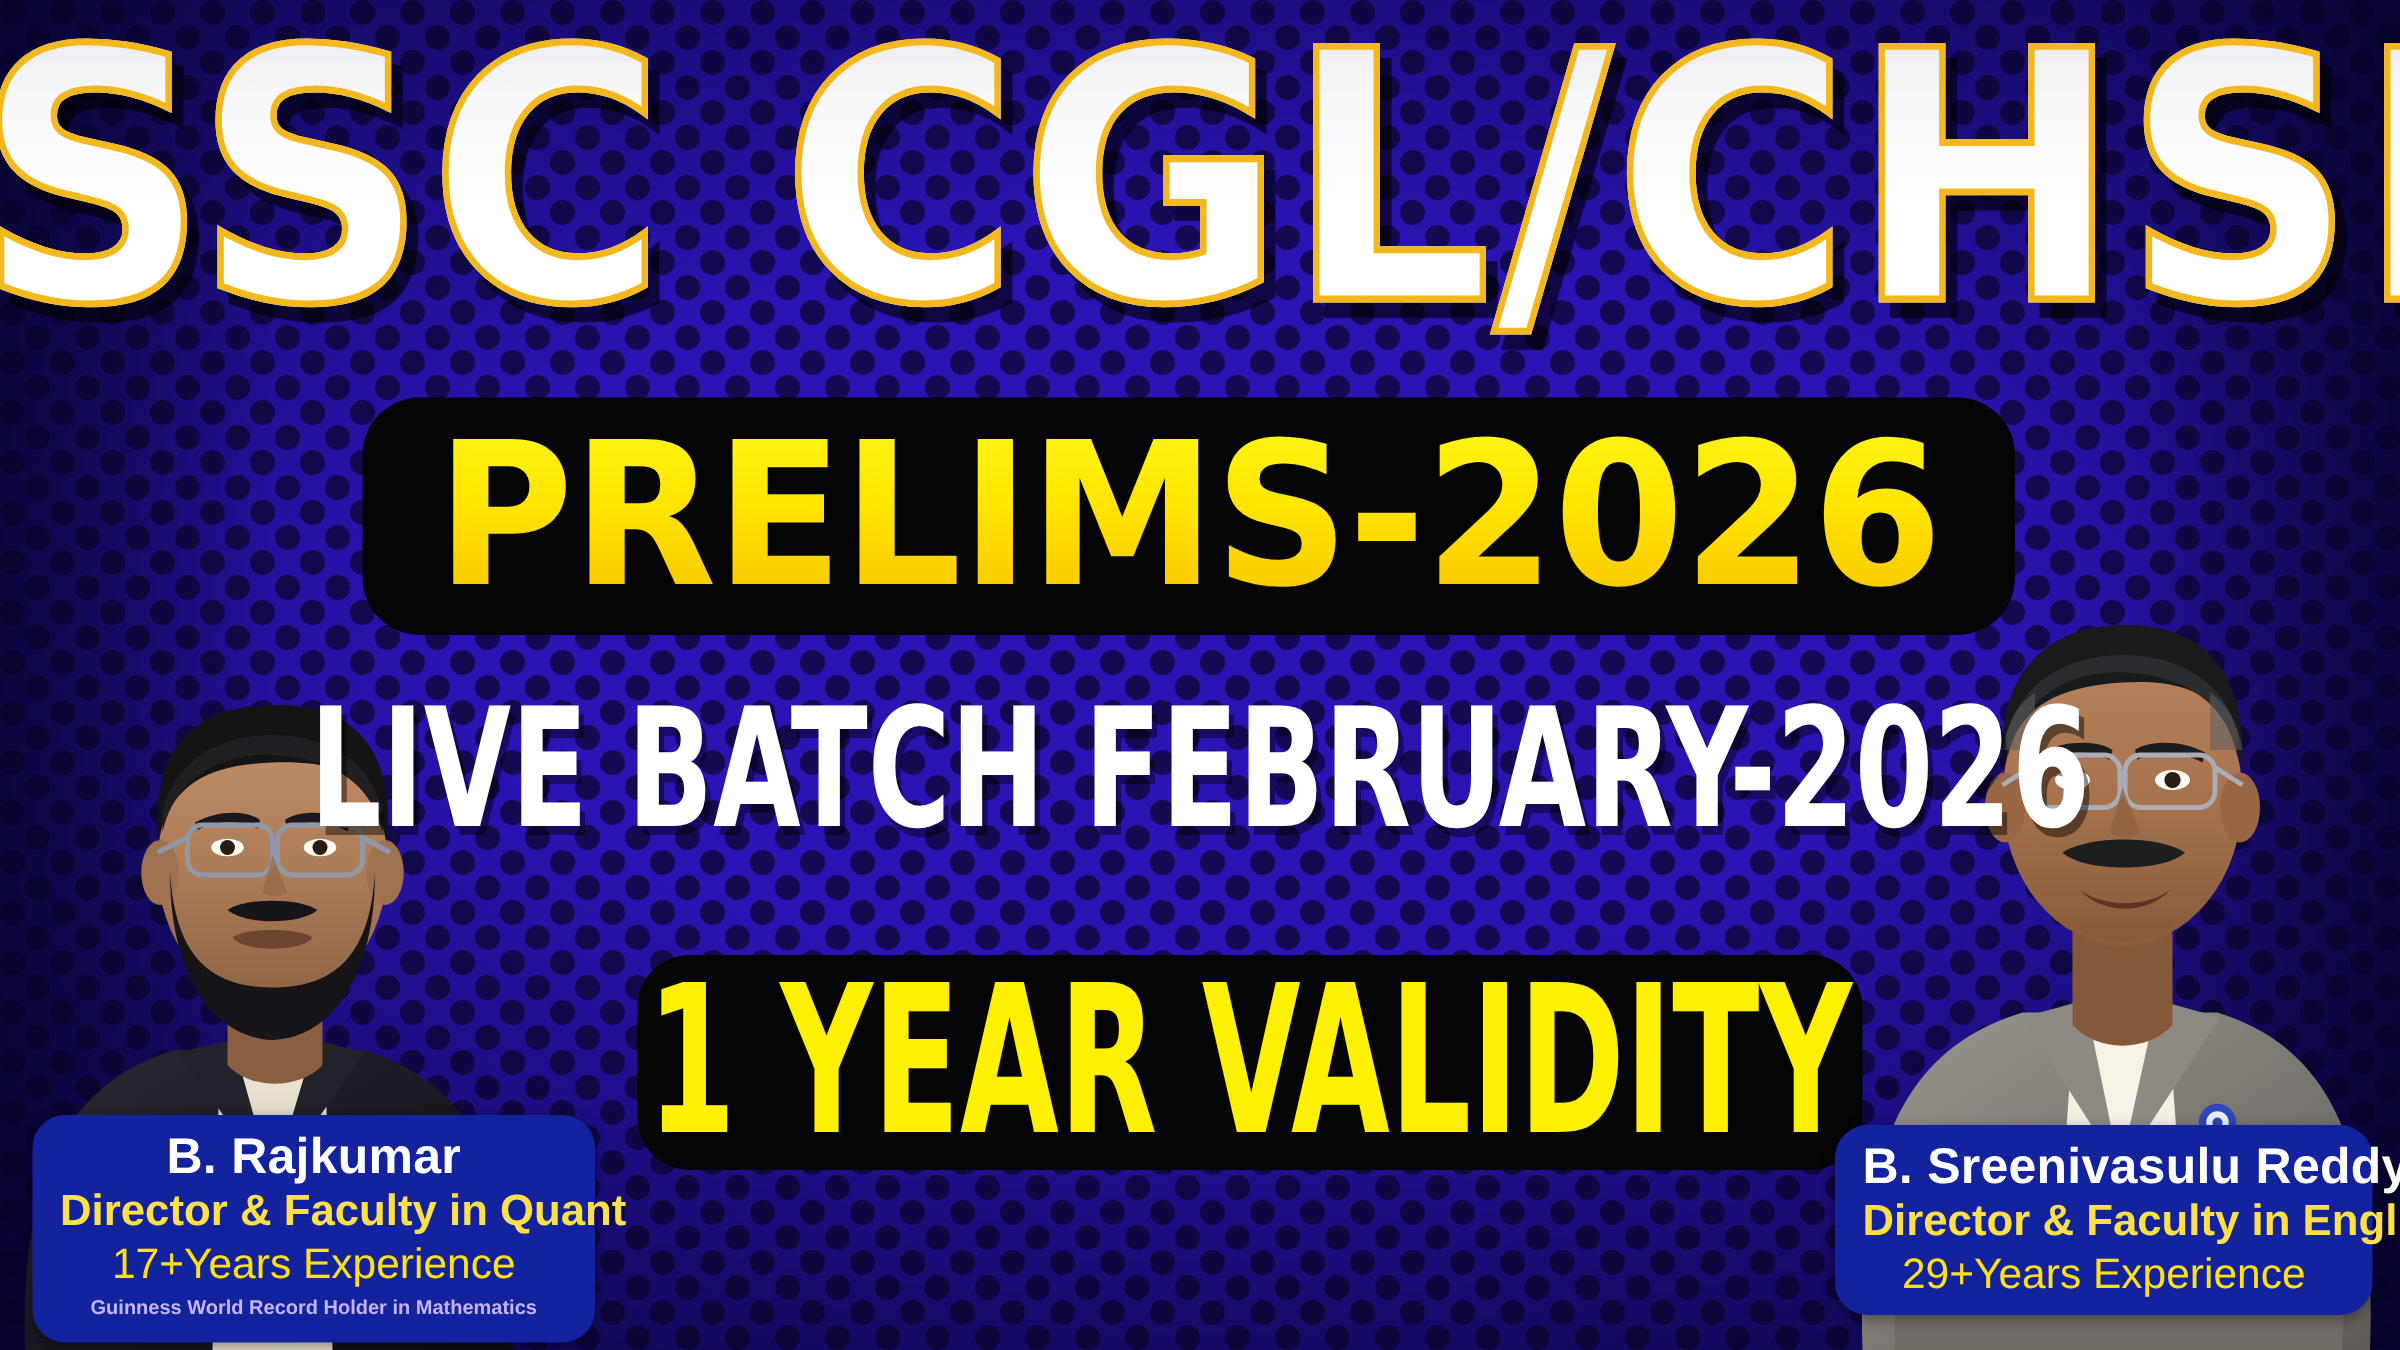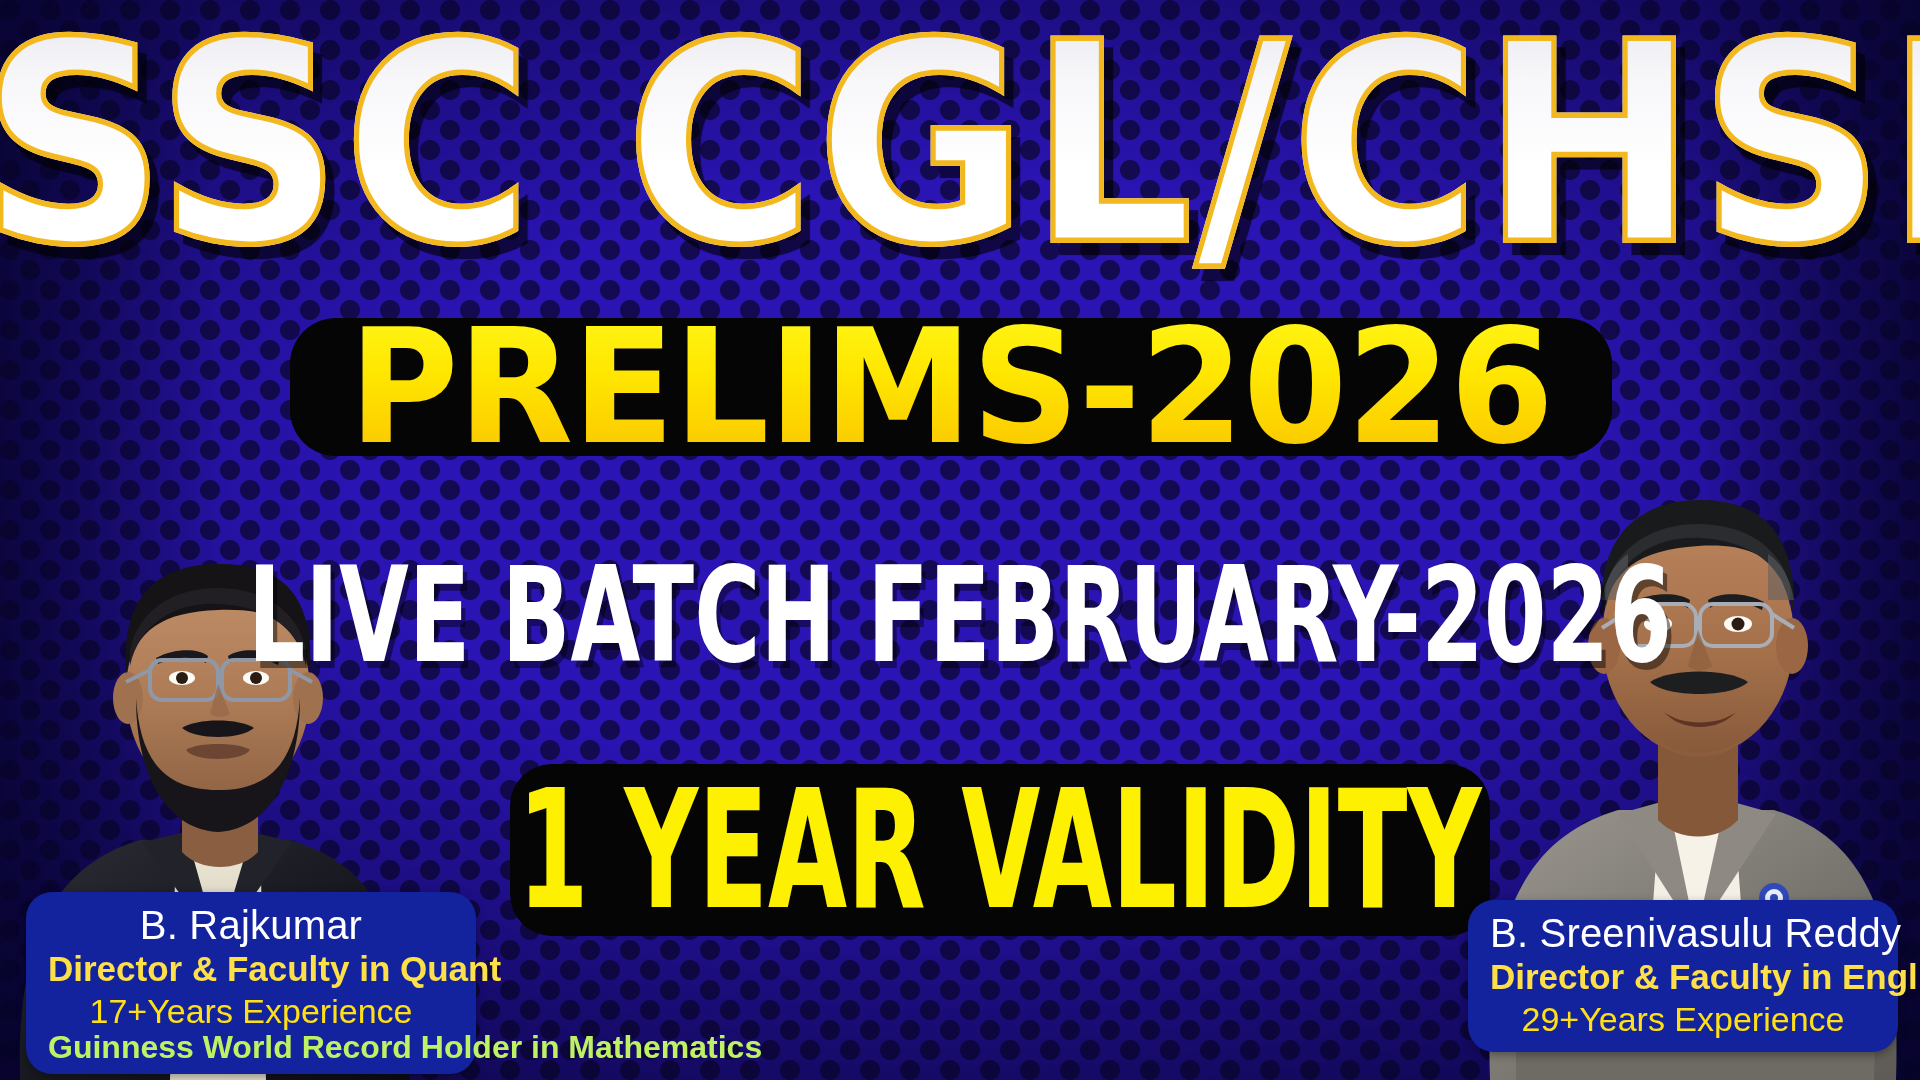--- a/index.html
+++ b/index.html
@@ -68,21 +68,21 @@
   .panel{
     position:absolute;
     background:#050505;
     border-radius:46px;
     z-index:7;
     display:flex;
     align-items:center;
     justify-content:center;
   }
   #panel-prelims{
-    left:290px;top:318px;width:1322px;height:138px;
+    left:290px;top:318px;width:1322px;height:190px;
   }
   #panel-validity{
     left:476px;top:764px;width:980px;height:172px;
     border-radius:42px;
     margin-left:34px;
   }
 
   .prelims-text{
     font-family:"DejaVu Sans", sans-serif;
     font-weight:700;
@@ -138,39 +138,39 @@
     background:#13229d;
     border-radius:26px;
     padding:10px 22px 12px;
     text-align:center;
     box-shadow:0 3px 10px rgba(0,0,0,.35);
   }
   #badge-left{left:26px;bottom:6px;width:450px;}
   #badge-right{right:22px;bottom:28px;width:430px;}
 
   .badge-name{
-    color:#ffffff;font-weight:400;
+    color:#ffffff;font-weight:700;
     font-size:40px;line-height:46px;
     letter-spacing:.2px;
     white-space:nowrap;
   }
   .badge-role{
     color:#fde047;font-weight:700;
     font-size:35px;line-height:42px;
     letter-spacing:0px;
     white-space:nowrap;
   }
   .badge-exp{
     color:#ffe016;font-weight:400;
     font-size:34px;line-height:42px;
     white-space:nowrap;
   }
   .badge-award{
-    color:#bef264;font-weight:700;
-    font-size:32px;line-height:30px;
+    color:#c4b5fd;font-weight:700;
+    font-size:16px;line-height:30px;
     white-space:nowrap;
   }
 </style>
 </head>
 <body>
 
 <div id="poster">
 
   <div class="bg-base"></div>
   <div class="bg-dots"></div>

